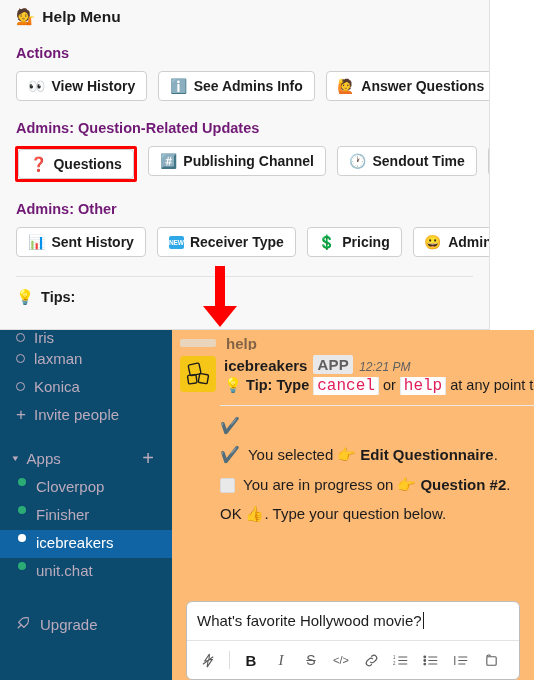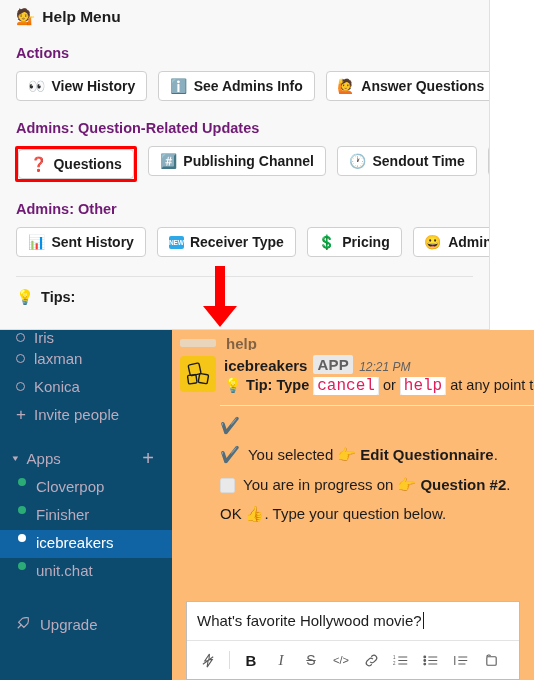--- a/index.html
+++ b/index.html
@@ -96,21 +96,21 @@
   }
   .check-mark { font-size: 16px; line-height: 19px; }
   .box-unchecked {
     width: 15px; height: 15px; flex: 0 0 15px; background: #E9E9E9;
     border: 1px solid #DADADA; border-radius: 2px; margin-top: 3px;
   }
   .ok-line { padding-left: 48px; font-size: 15px; color: #1D1C1D; margin-top: 4px; }
 
   
   #composer {
-    margin: 16px 14px 0 14px; border: 1px solid #BDBDBD; border-radius: 0;
+    margin: 16px 14px 0 14px; border: 1px solid #BDBDBD; border-radius: 6px;
     background: #ffffff; overflow: hidden;
   }
   #composer-input {
     padding: 9px 10px 10px 10px; font-size: 15px; color: #1D1C1D;
     display: flex; align-items: center; min-height: 38px;
   }
   .caret { display: inline-block; width: 1px; height: 17px; background: #1D1C1D; margin-left: 1px; }
   #format-bar {
     border-top: 1px solid #E3E3E3; display: flex; align-items: center;
     gap: 4px; padding: 7px 8px; color: #616061;

